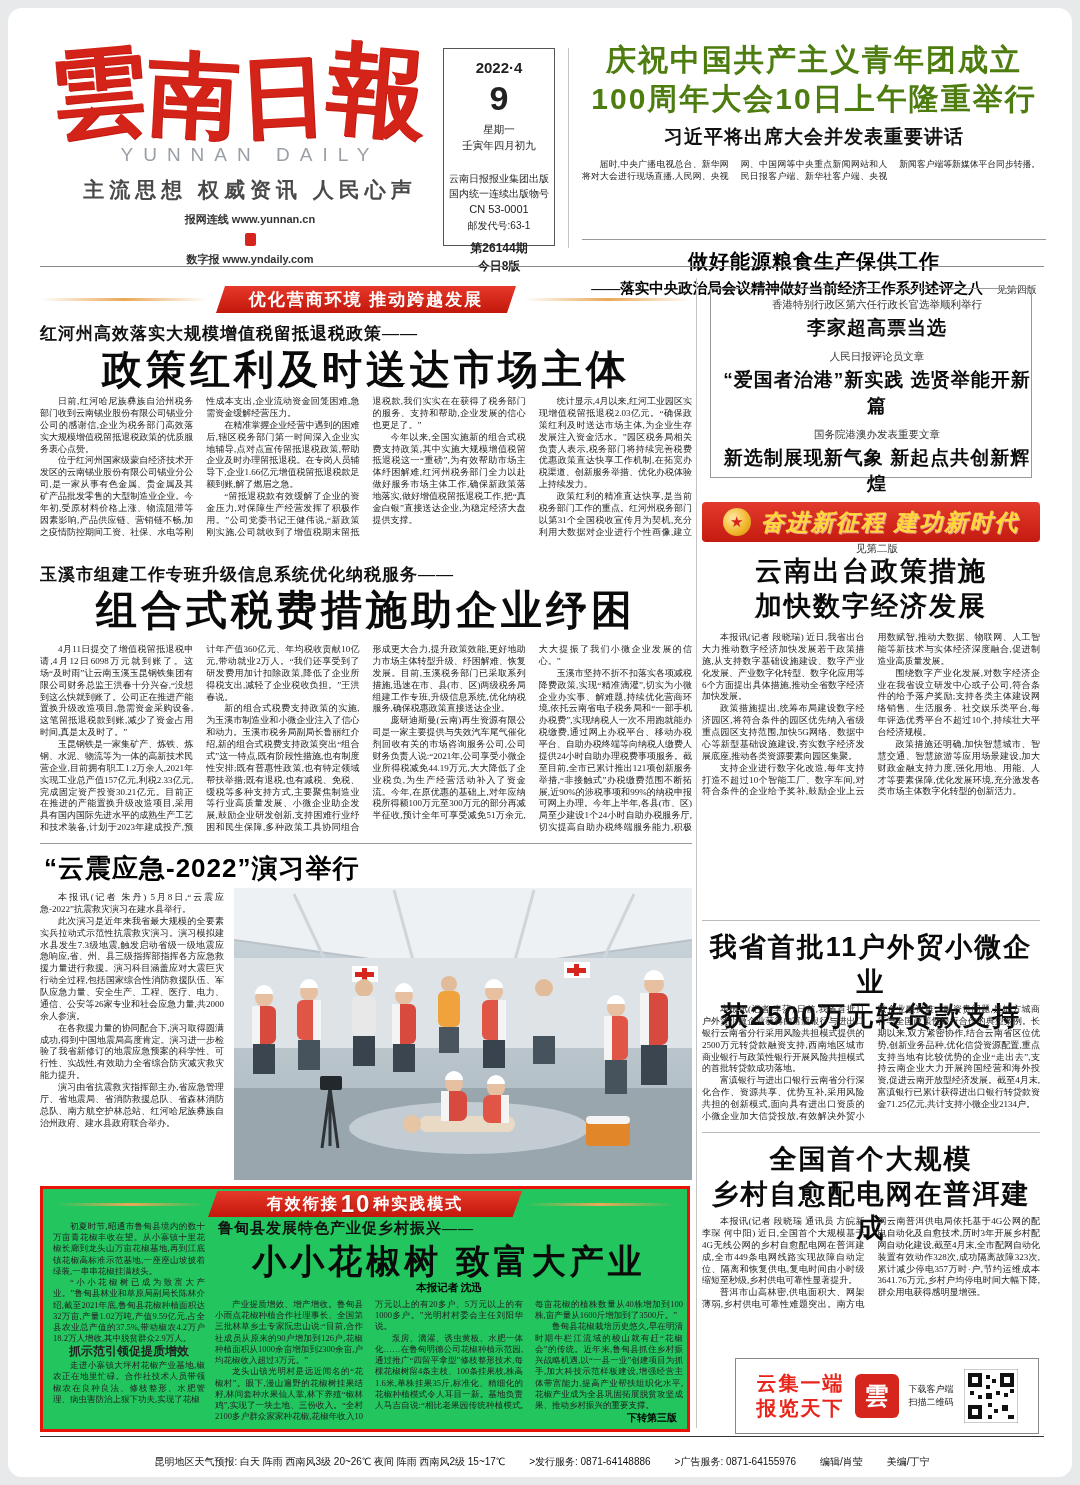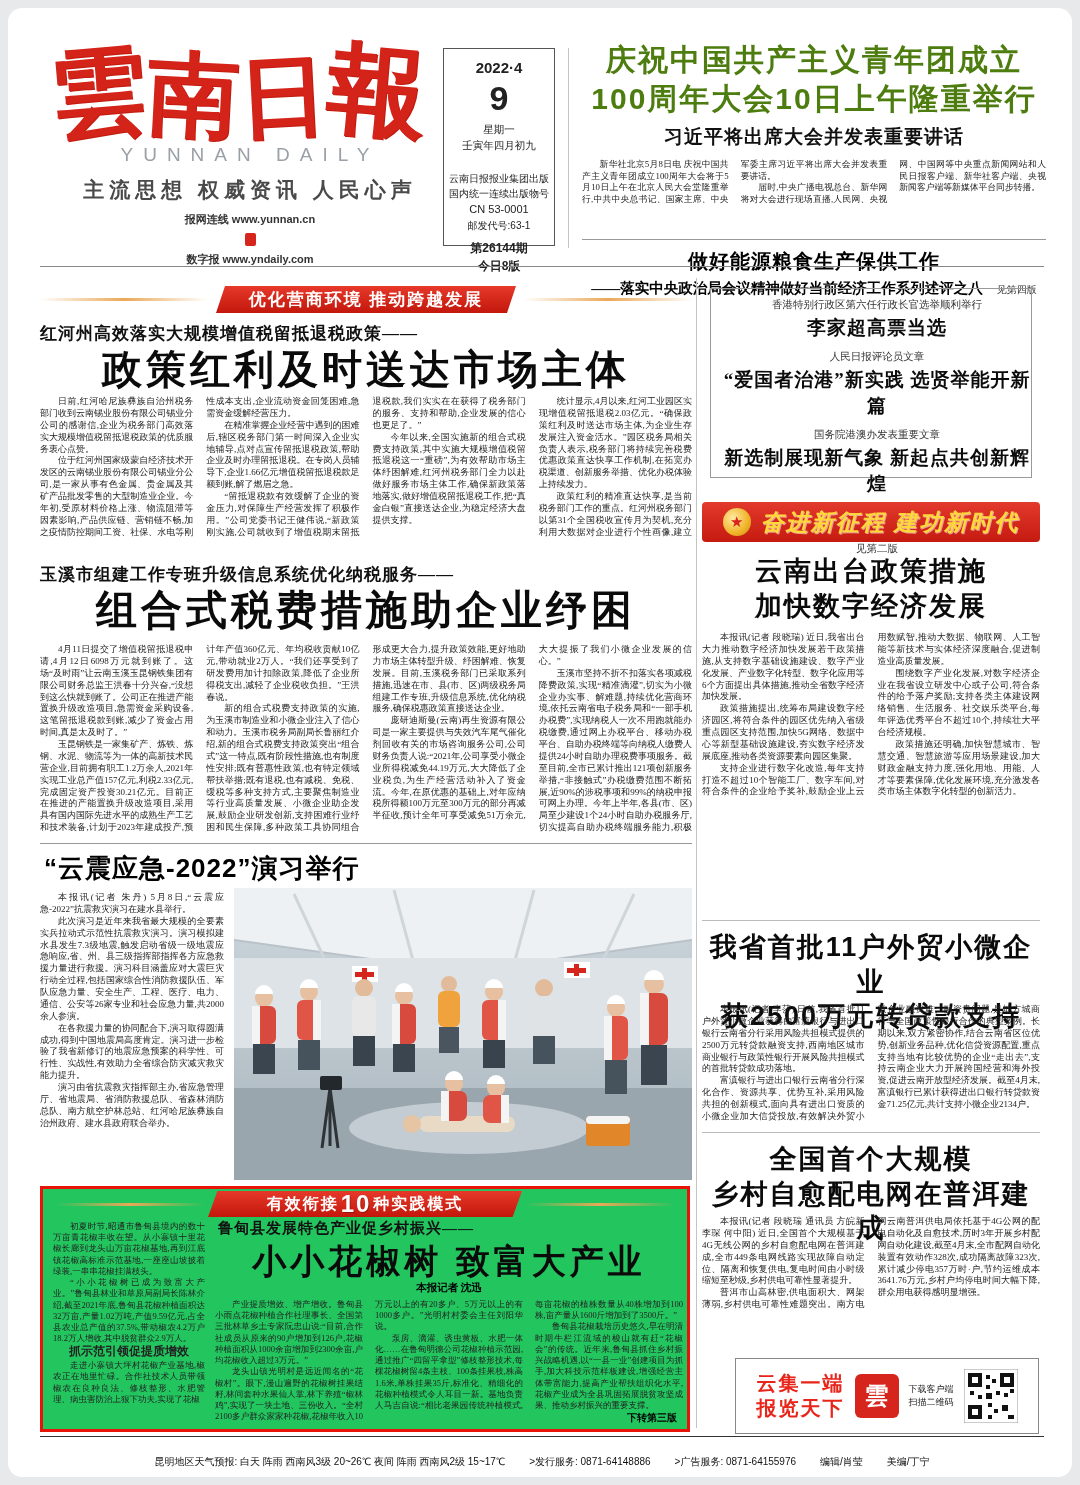--- a/index.html
+++ b/index.html
@@ -29,21 +29,21 @@
   .rule{background:#999;height:1px;}
   .vrule{background:#c4c4c4;width:1px;}
   
   .ribbon{background:linear-gradient(#e6392a,#c3170c);color:#fff;font-weight:900;font-family:"Liberation Sans",sans-serif;
           display:flex;align-items:center;justify-content:center;letter-spacing:2px;
           clip-path:polygon(3% 0,100% 0,97% 100%,0 100%);}
   .goldline{height:3px;background:linear-gradient(to right,rgba(240,176,96,0),#eaa858,rgba(240,176,96,0));}
   
   .digest-box{border:1px solid #999;text-align:center;box-sizing:border-box;}
   .digest-kicker{font-size:10.5px;color:#333;margin-top:9px;}
-  .digest-title{font-size:19px;font-weight:900;color:#0c0c0c;letter-spacing:1px;margin-top:3px;font-family:Liberation Serif, serif;}
+  .digest-title{font-size:19px;font-weight:900;color:#0c0c0c;letter-spacing:1px;margin-top:3px;font-family:Liberation Sans, sans-serif;}
   .red-banner{background:linear-gradient(#e23a2c,#c51a10);border-radius:4px;display:flex;align-items:center;justify-content:center;gap:10px;}
   .red-banner .txt{font-size:23px;font-weight:900;font-style:italic;color:#ffd83a;letter-spacing:2px;font-family:"Liberation Sans",sans-serif;text-shadow:1px 1px 0 rgba(255,255,255,.55);}
   .emblem{width:28px;height:28px;border-radius:50%;background:radial-gradient(circle at 35% 35%,#ffe9a0,#f0b429 60%,#c98a10);display:flex;align-items:center;justify-content:center;color:#d6251d;font-size:15px;}
   .h-right{font-size:27px;font-weight:900;text-align:center;line-height:1.28;letter-spacing:2px;color:#0b0b0b;font-family:"Liberation Sans",sans-serif;}
   
   .redbox{border:3px solid #e8140a;box-sizing:border-box;background:#22c55e;}
   .pepper-sub{font-weight:bold;text-align:center;font-size:12px;margin:4px 0;text-indent:0 !important;}
   
   .qrbox{border:1px solid #888;box-sizing:border-box;display:flex;align-items:center;justify-content:center;gap:10px;}
   .qr-title{color:#e8251a;font-weight:900;font-size:20px;line-height:1.25;letter-spacing:2px;font-family:"Liberation Sans",sans-serif;text-align:center;}
@@ -86,21 +86,20 @@
     <div class="db-issue">第26144期</div>
     <div style="font-weight:bold;font-size:12px;">今日8版</div>
   </div>
   <div class="abs vrule" style="left:560px;top:40px;height:200px;"></div>
 
   <div class="abs" style="left:574px;top:32px;width:464px;">
     <div class="h-top">庆祝中国共产主义青年团成立</div>
     <div class="h-top">100周年大会10日上午隆重举行</div>
     <div class="h-sub">习近平将出席大会并发表重要讲话</div>
     <div class="cols" style="margin-top:9px;height:72px;columns:3;column-gap:12px;font-size:8.8px;">
-          <p>新华社北京5月8日电 庆祝中国共产主义青年团成立100周年大会将于5月10日上午在北京人民大会堂隆重举行,中共中央总书记、国家主席、中央军委主席习近平将出席大会并发表重要讲话。</p>
           <p>届时,中央广播电视总台、新华网将对大会进行现场直播,人民网、央视网、中国网等中央重点新闻网站和人民日报客户端、新华社客户端、央视新闻客户端等新媒体平台同步转播。</p>
         </div>
     <div class="rule" style="margin-top:8px;"></div>
     <div style="text-align:center;font-size:20px;font-weight:900;margin-top:8px;letter-spacing:1px;" class="sans">做好能源粮食生产保供工作</div>
     <div class="subhead-line" style="margin-top:4px;">
       <span style="font-size:14.5px;font-weight:bold;">——落实中央政治局会议精神做好当前经济工作系列述评之八</span>
       <span style="font-size:10px;color:#333;">见第四版</span>
     </div>
   </div>
 

